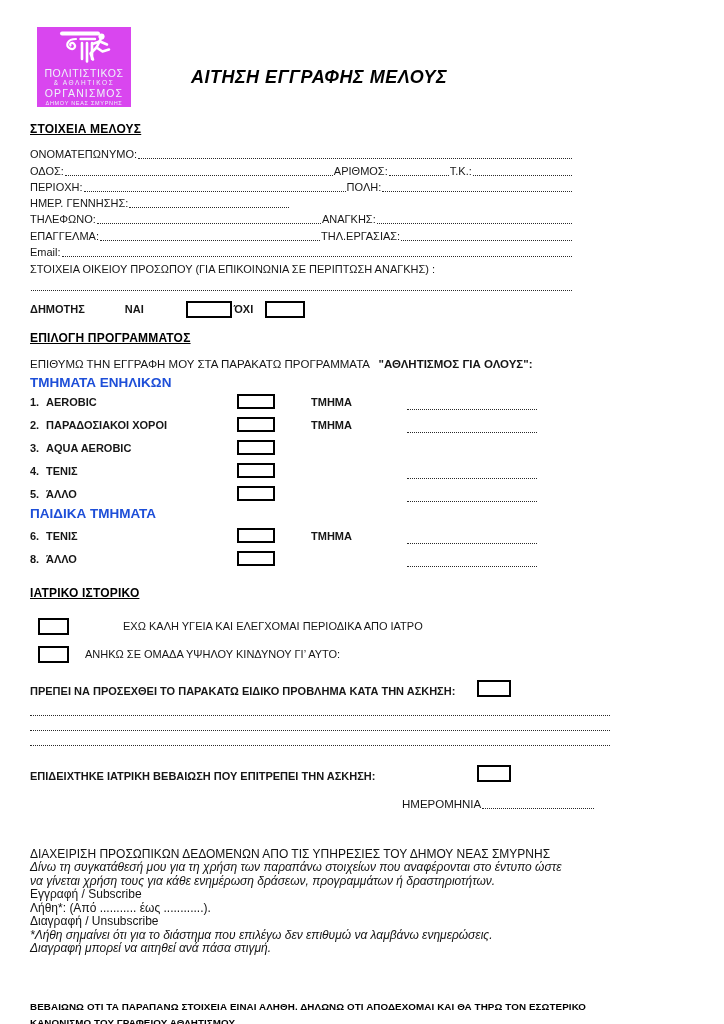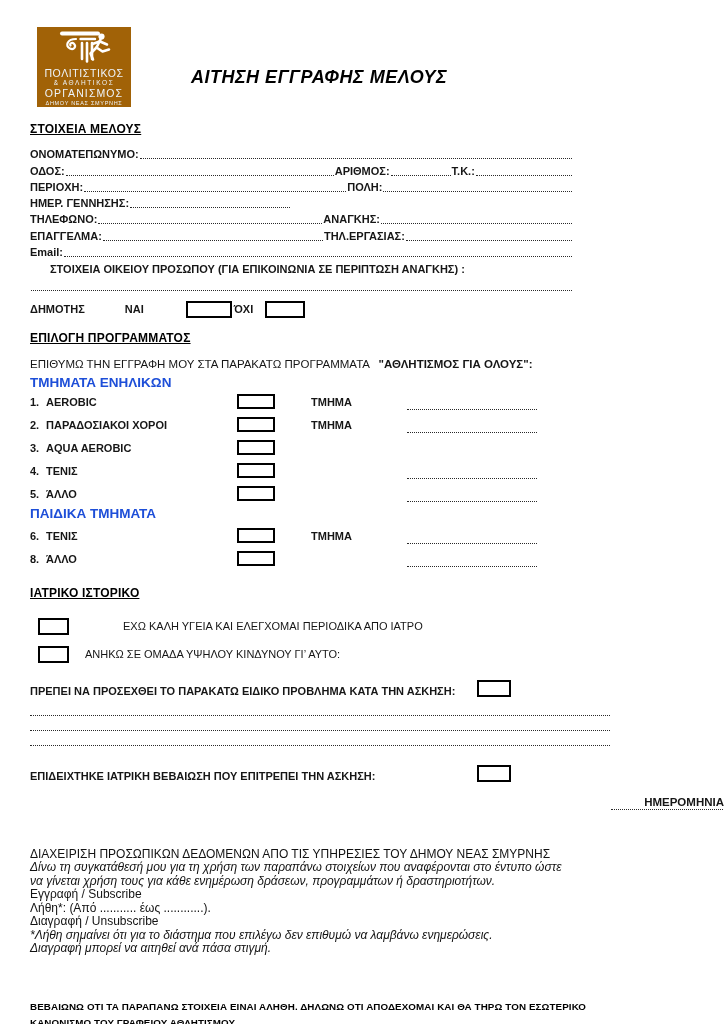--- a/index.html
+++ b/index.html
@@ -36,27 +36,27 @@
 
   
   .sec{
     margin-left:30px;font-size:12px;font-weight:bold;
     text-decoration:underline;letter-spacing:.2px;color:#000;
   }
 
   
   .fields{margin:9px 0 0 30px;width:543px;}
   .frow{display:flex;align-items:flex-end;height:16.3px;overflow:hidden;}
-  .lbl{font-weight:bold;white-space:nowrap;line-height:13px;}
+  .lbl{font-weight:normal;white-space:nowrap;line-height:13px;}
   .dots{
     border-bottom:1.6px dotted #2a2a2a;
     height:10px;margin:0 1px 2px 1px;
   }
   .grow{flex:1;}
-  .plain{font-weight:bold;line-height:13px;white-space:nowrap;margin-left:20px;}
+  .plain{font-weight:normal;line-height:13px;white-space:nowrap;}
 
   
   .demotis{display:flex;align-items:center;margin:7px 0 0 30px;height:18px;}
   .chk{border:2px solid #000;background:#fff;box-sizing:border-box;}
   .chk-yes{width:46px;height:17px;margin-left:42px;}
   .chk-no{width:40px;height:17px;margin-left:12px;}
 
   
   .intro{margin:13px 0 0 30px;font-size:11.5px;white-space:nowrap;}
   .subhead{margin:5px 0 0 30px;font-size:13.5px;font-weight:bold;color:#1d4ed8;}
@@ -66,36 +66,36 @@
   .pbox{width:38px;height:15px;border:2px solid #000;background:#fff;box-sizing:border-box;}
   .ptmima{width:58px;margin-left:36px;font-weight:bold;}
   .pdots{width:130px;margin-left:38px;border-bottom:1.6px dotted #2a2a2a;height:9px;align-self:center;margin-top:6px;}
 
   
   .mrow{display:flex;align-items:center;margin-left:38px;height:28px;}
   .mbox{width:31px;height:17px;border:2px solid #000;background:#fff;box-sizing:border-box;margin-right:16px;flex:none;}
   .attn{display:flex;align-items:flex-end;margin:9px 0 0 30px;width:580px;height:20px;}
   .abox{width:34px;height:17px;border:2px solid #000;background:#fff;box-sizing:border-box;margin-left:auto;margin-right:99px;}
   .dotline{margin-left:30px;width:580px;height:15px;border-bottom:1.6px dotted #2a2a2a;box-sizing:border-box;}
-  .daterow{display:flex;align-items:flex-end;margin:14px 0 0 402px;height:15px;flex-direction:column;}
+  .daterow{display:flex;align-items:flex-end;margin:14px 0 0 402px;height:15px;}
   .daterow .dots{width:112px;}
 
   
   .gdpr{margin:37px 0 0 30px;font-size:12px;line-height:13.4px;color:#121212;}
 
   
   .certify{margin:44px 0 0 30px;font-size:9.8px;font-weight:bold;line-height:16px;letter-spacing:.1px;color:#000;}
 </style>
 </head>
 <body>
 
 <div class="page">
 
   <div class="header">
-    <div class="logo" style="background:#a16207;">
+    <div class="logo" style="background:#d946ef;">
       <span>
         <svg width="60" height="34" viewBox="0 0 60 34">
           <g fill="none" stroke="#ffffff" stroke-linecap="round">
             <path d="M8 3.5 H44" stroke-width="4"></path>
             <path d="M22 9 C13 9 11 16 16 18.5 C20 20.5 22.5 16.5 20 13.8 C18 11.8 15.5 13.5 16.5 15.5" stroke-width="2.2"></path>
             <path d="M26.5 9 H41" stroke-width="2.4"></path>
             <path d="M28 13 V29 M33 13 V31.5 M38 13 V29" stroke-width="2.6"></path>
           </g>
           <circle cx="47.5" cy="6.5" r="3.1" fill="#ffffff"></circle>
           <g fill="none" stroke="#ffffff" stroke-width="2.6" stroke-linecap="round" stroke-linejoin="round">

